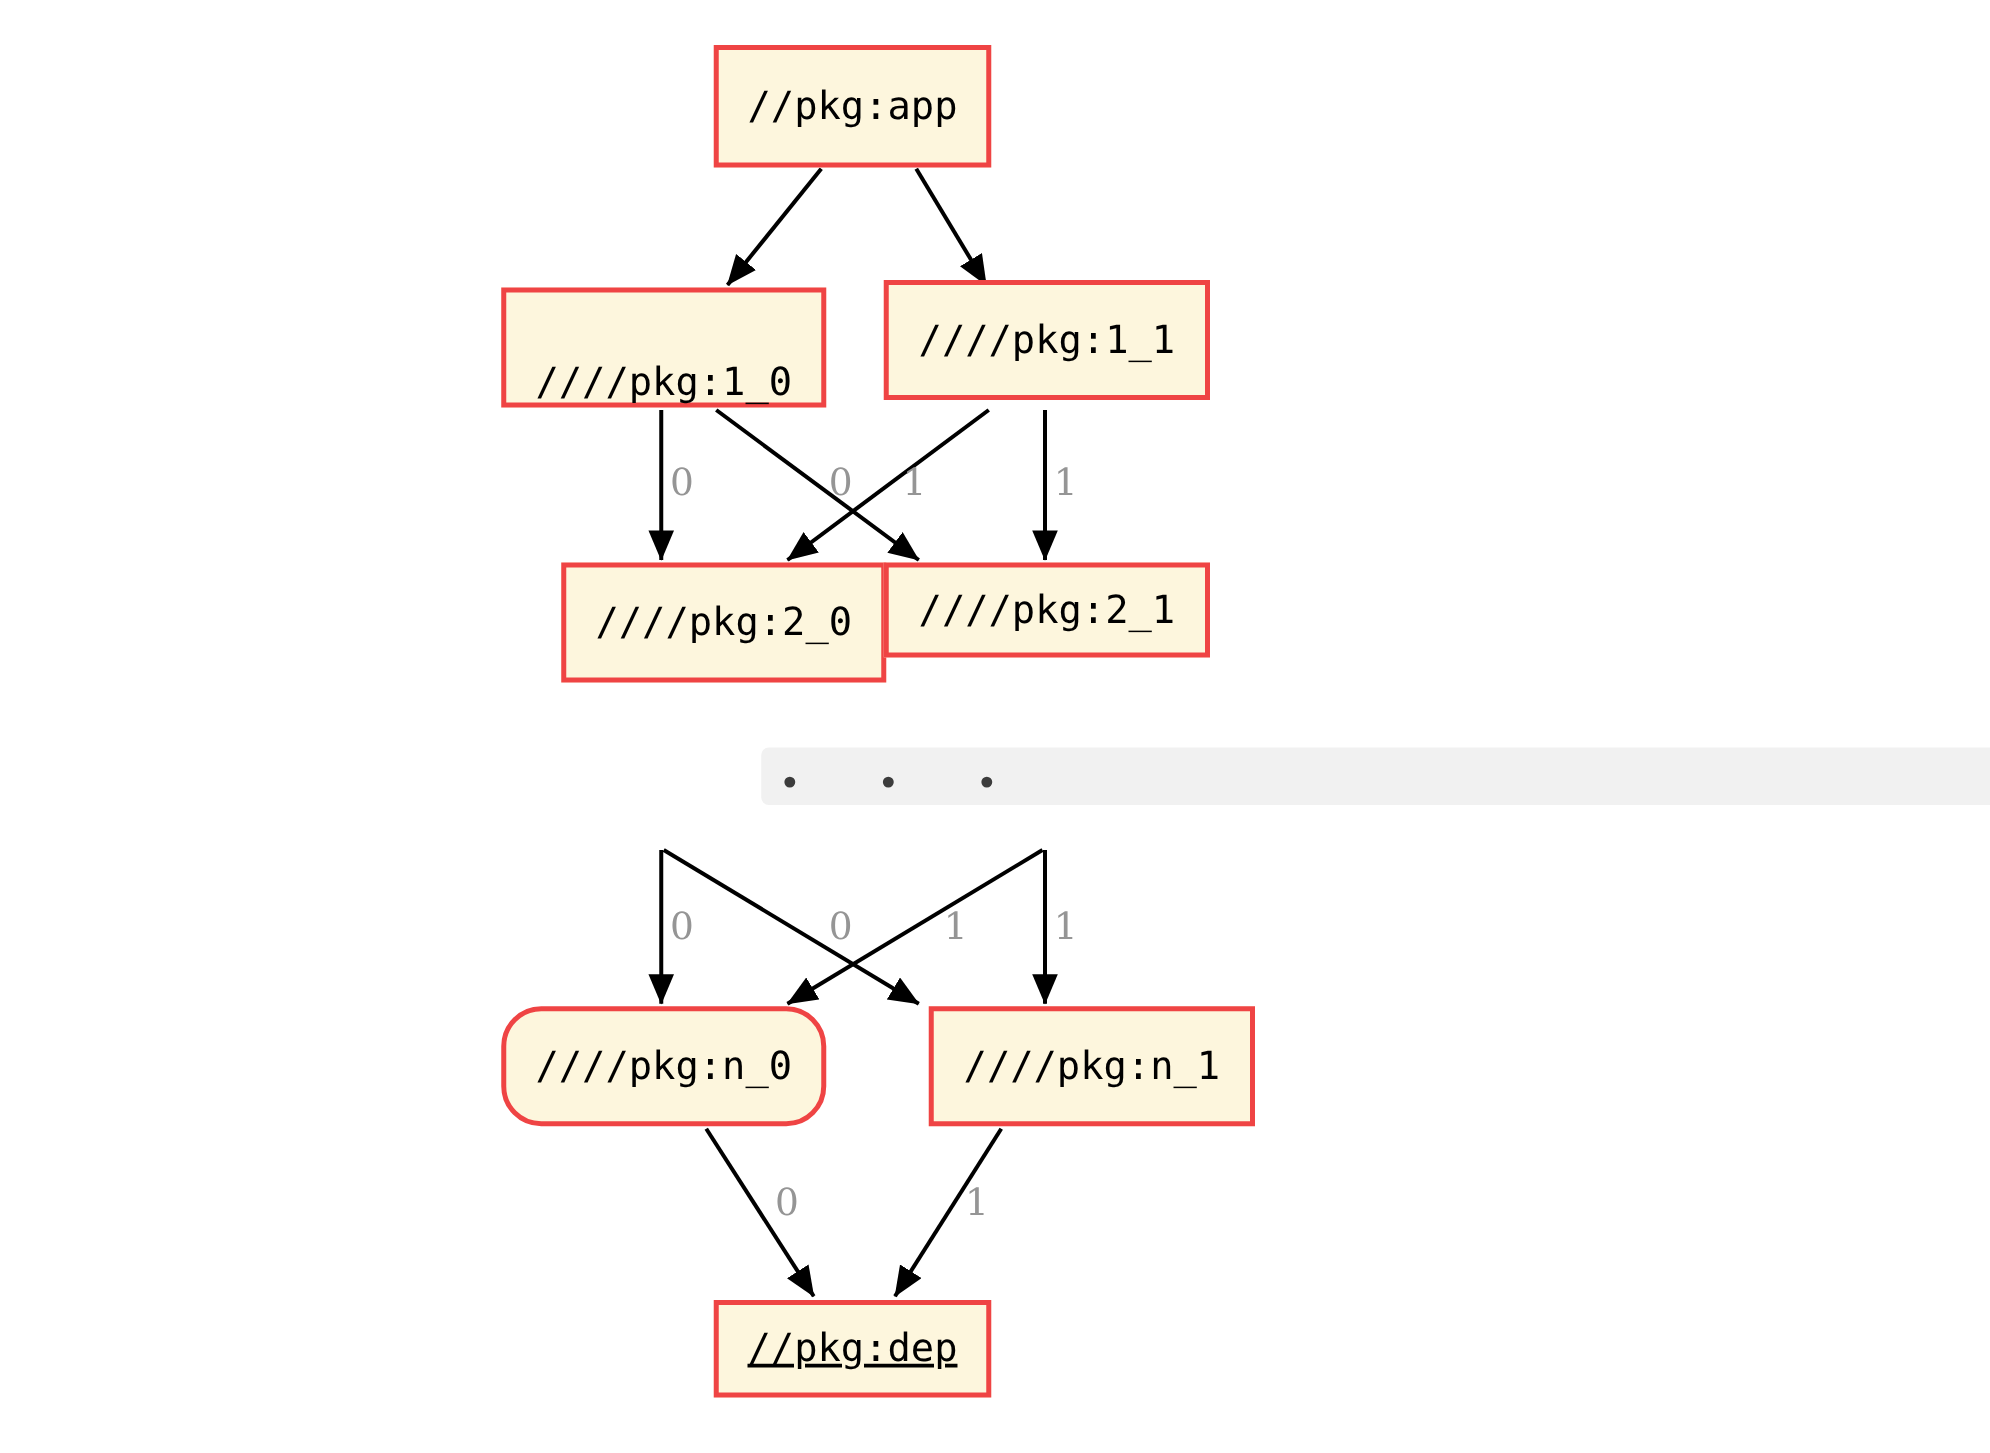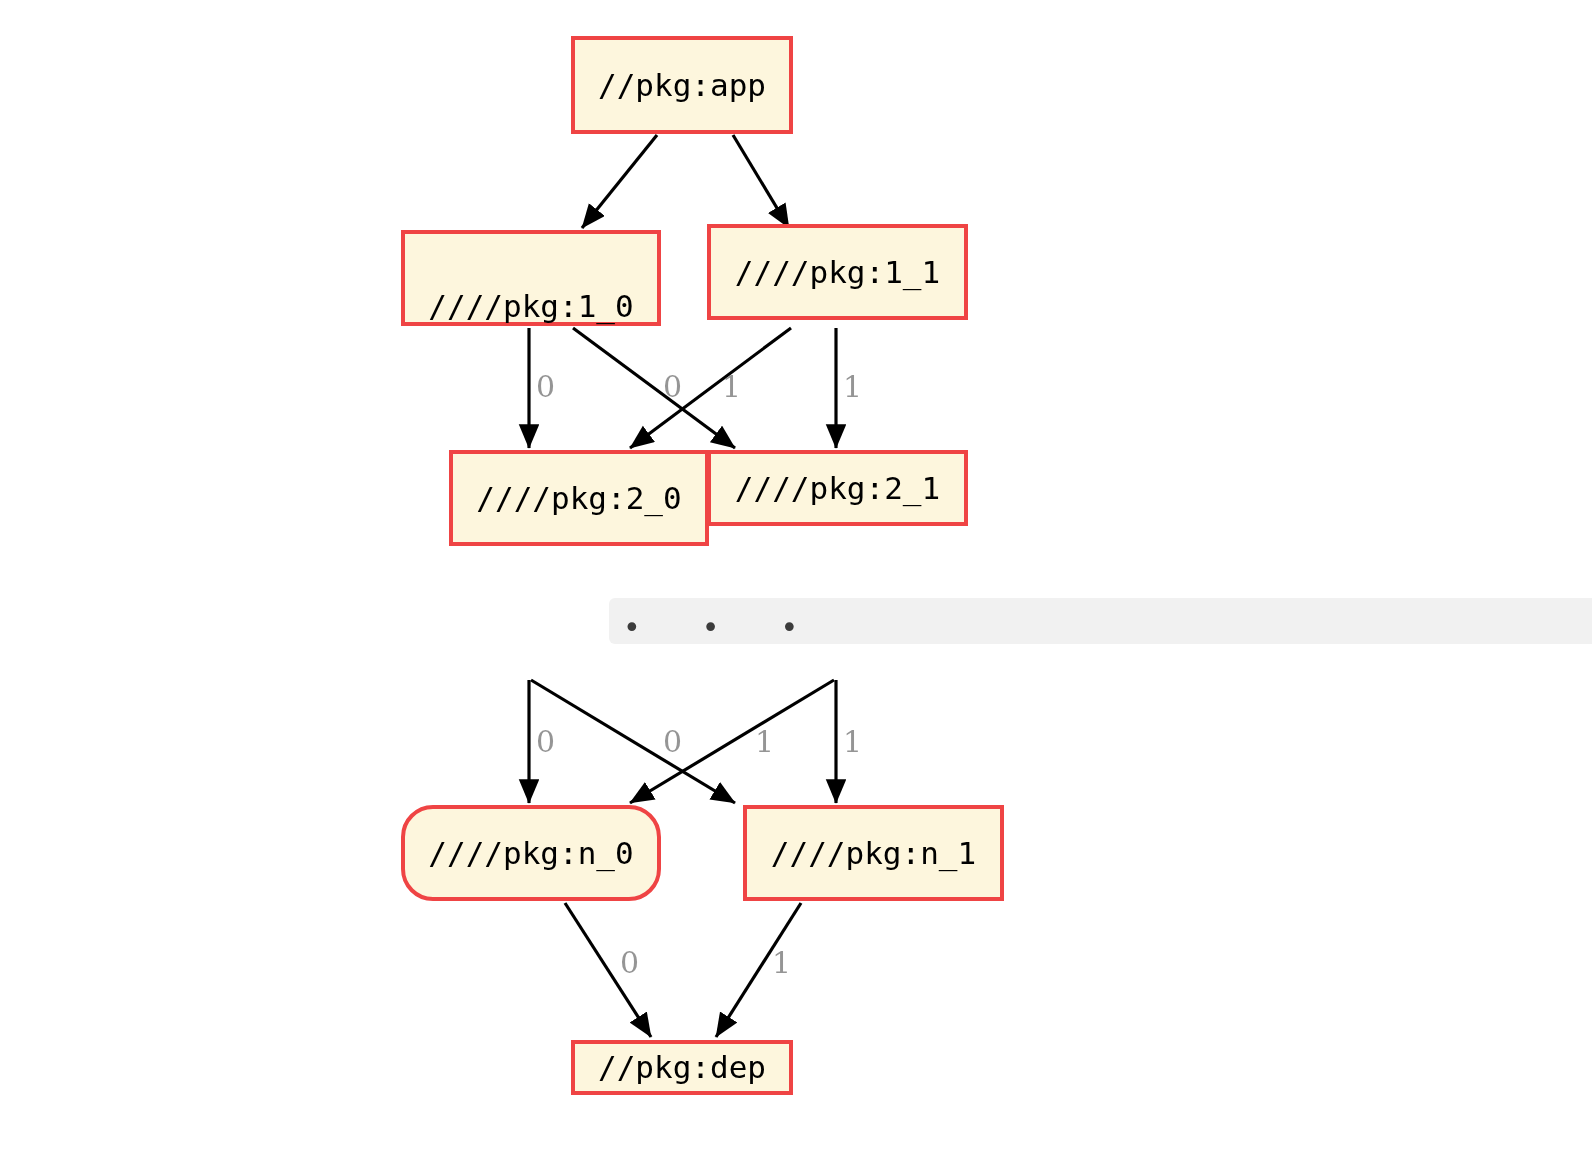--- a/index.html
+++ b/index.html
@@ -112,21 +112,21 @@
       </div>
       <div class="node-box" style="left: 707px; top: 450px; width: 261px; height: 76px;">
         <span class="node-label">////pkg:2_1</span>
       </div>
       <div class="node-box" style="left: 401px; top: 805px; width: 260px; height: 96px; border-radius: 32px;">
         <span class="node-label">////pkg:n_0</span>
       </div>
       <div class="node-box" style="left: 707px; top: 805px; width: 261px; height: 96px; margin-left: 36px;">
         <span class="node-label">////pkg:n_1</span>
       </div>
-      <div class="node-box" style="left: 571px; top: 1040px; width: 222px; height: 55px;">
+      <div class="node-box" style="left: 571px; top: 1040px; width: 222px; height: 78px; text-decoration: underline;">
         <span class="node-label">//pkg:dep</span>
       </div>
     </div>
   <div id="edge-labels-group">
       <span class="edge-label" style="left: 536px; top: 372px;">0</span>
       <span class="edge-label" style="left: 663px; top: 372px;">0</span>
       <span class="edge-label" style="left: 722px; top: 372px;">1</span>
       <span class="edge-label" style="left: 843px; top: 372px;">1</span>
       <span class="edge-label" style="left: 536px; top: 727px;">0</span>
       <span class="edge-label" style="left: 663px; top: 727px;">0</span>

